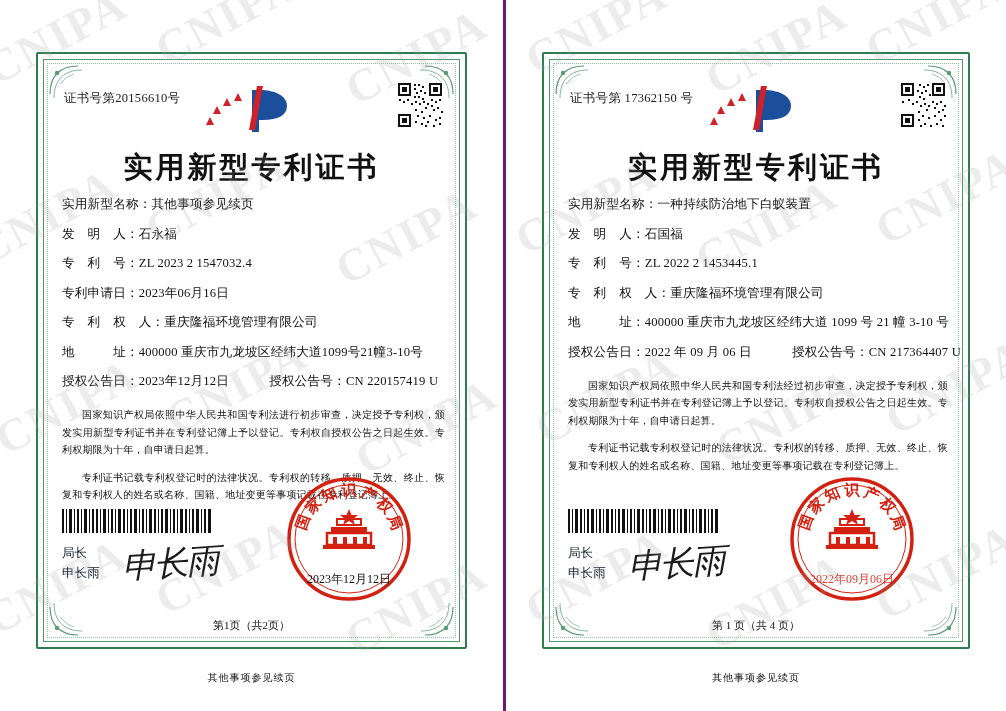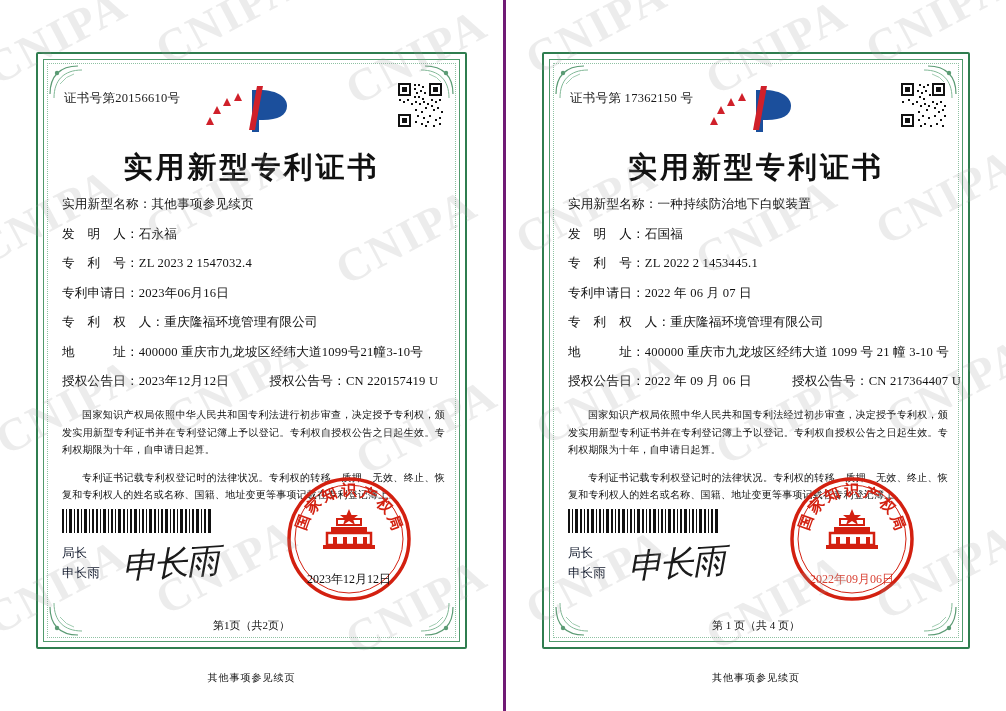--- a/index.html
+++ b/index.html
@@ -569,23 +569,20 @@
         <div class="field">
           <span class="lbl">实用新型名称：</span><span class="val">一种持续防治地下白蚁装置</span>
         </div>
         <div class="field">
           <span class="lbl">发　明　人：</span><span class="val">石国福</span>
         </div>
         <div class="field">
           <span class="lbl">专　利　号：</span><span class="val">ZL 2022 2 1453445.1</span>
         </div>
         <div class="field">
-          <span class="lbl">专利申请日：</span><span class="val">2022 年 06 月 07 日</span>
-        </div>
-        <div class="field">
           <span class="lbl">专　利　权　人：</span><span class="val">重庆隆福环境管理有限公司</span>
         </div>
         <div class="field">
           <span class="lbl">地　　　址：</span><span class="val">400000 重庆市九龙坡区经纬大道 1099 号 21 幢 3-10 号</span>
         </div>
         <div class="field two">
           <span class="lbl">授权公告日：</span><span class="val">2022 年 09 月 06 日</span><span class="second"><span class="lbl">授权公告号：</span><span class="val">CN 217364407 U</span></span>
         </div>
 
         <div class="para first">国家知识产权局依照中华人民共和国专利法经过初步审查，决定授予专利权，颁发实用新型专利证书并在专利登记簿上予以登记。专利权自授权公告之日起生效。专利权期限为十年，自申请日起算。</div>

